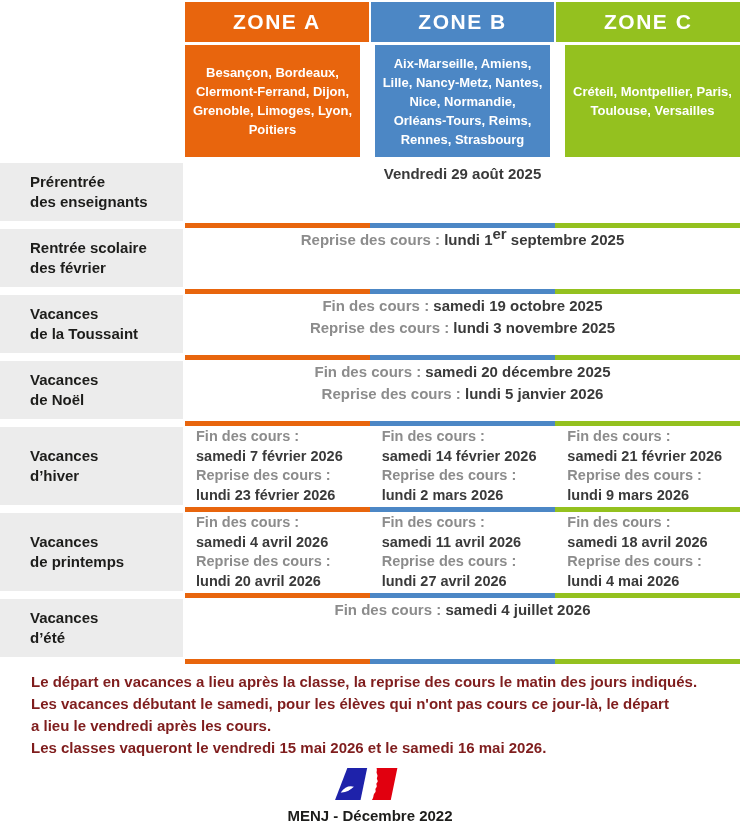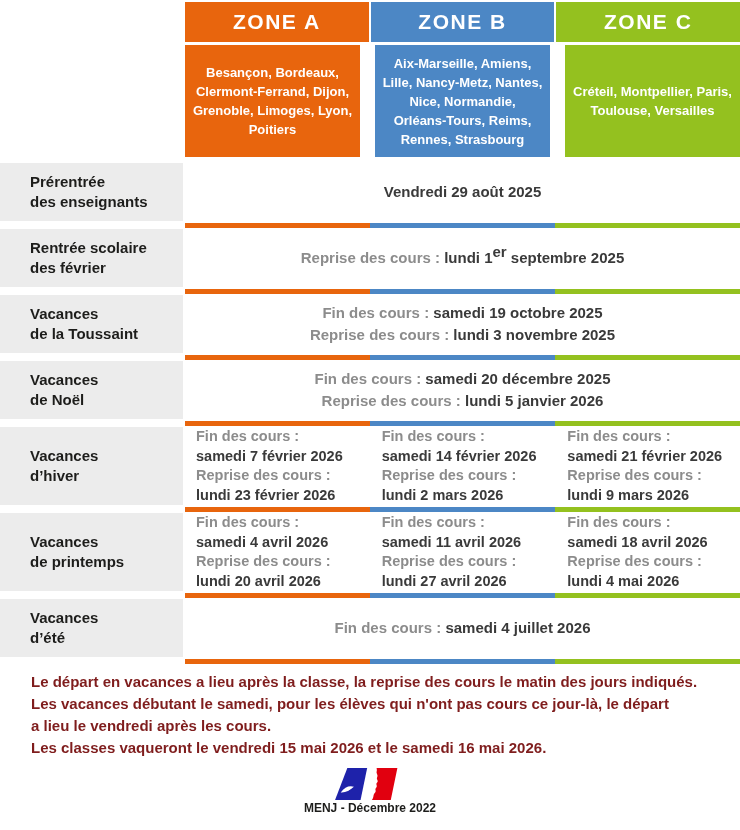--- a/index.html
+++ b/index.html
@@ -23,38 +23,38 @@
   #rows{margin-top:6px;}
   .row{display:flex;}
   .row.h58{height:58px;}
   .row.h78{height:78px;}
   .row-label{
     width:183px;margin-right:2px;box-sizing:border-box;background:#ECECEC;
     display:flex;flex-direction:column;justify-content:center;
     padding-left:30px;color:#1D1D1B;font-size:15px;line-height:20px;
   }
   .row-content{
-    flex:1;display:flex;flex-direction:column;justify-content:center;
+    flex:1;display:flex;flex-direction:column;justify-content:flex-start;
     text-align:center;font-size:15px;line-height:22px;
   }
   .zones-wrap{flex:1;display:flex;gap:2px;}
   .zone-cell{
     flex:1;display:flex;flex-direction:column;justify-content:center;
     padding-left:11px;font-size:14.5px;line-height:19.5px;text-align:left;
   }
   .txt-gray{color:#8C8C8C;}
   .txt-dark{color:#3A3A3A;}
   .sup{font-size:15px;vertical-align:super;line-height:0;}
   .divider{height:8px;display:flex;align-items:center;margin-left:185px;}
   .tricolor{display:flex;height:5px;width:100%;}
   .tricolor span{flex:1;}
   
   .footnote{margin:6px 0 0 31px;font-size:15px;line-height:22px;color:#7f1d1d;}
   .logo-wrap{display:flex;justify-content:center;margin-top:8px;}
-  .credit{text-align:center;font-size:12px;color:#1D1D1B;margin-top:0;}
+  .credit{text-align:center;font-size:15px;color:#1D1D1B;margin-top:6px;}
 </style>
 </head>
 <body>
 
 <div class="page">
 
   <div>
     <div class="zone-titles" id="zone-titles">
         <div class="zone-title" style="background: rgb(232, 101, 13);">ZONE A</div>
         <div class="zone-title" style="background: rgb(76, 135, 197);">ZONE B</div>

